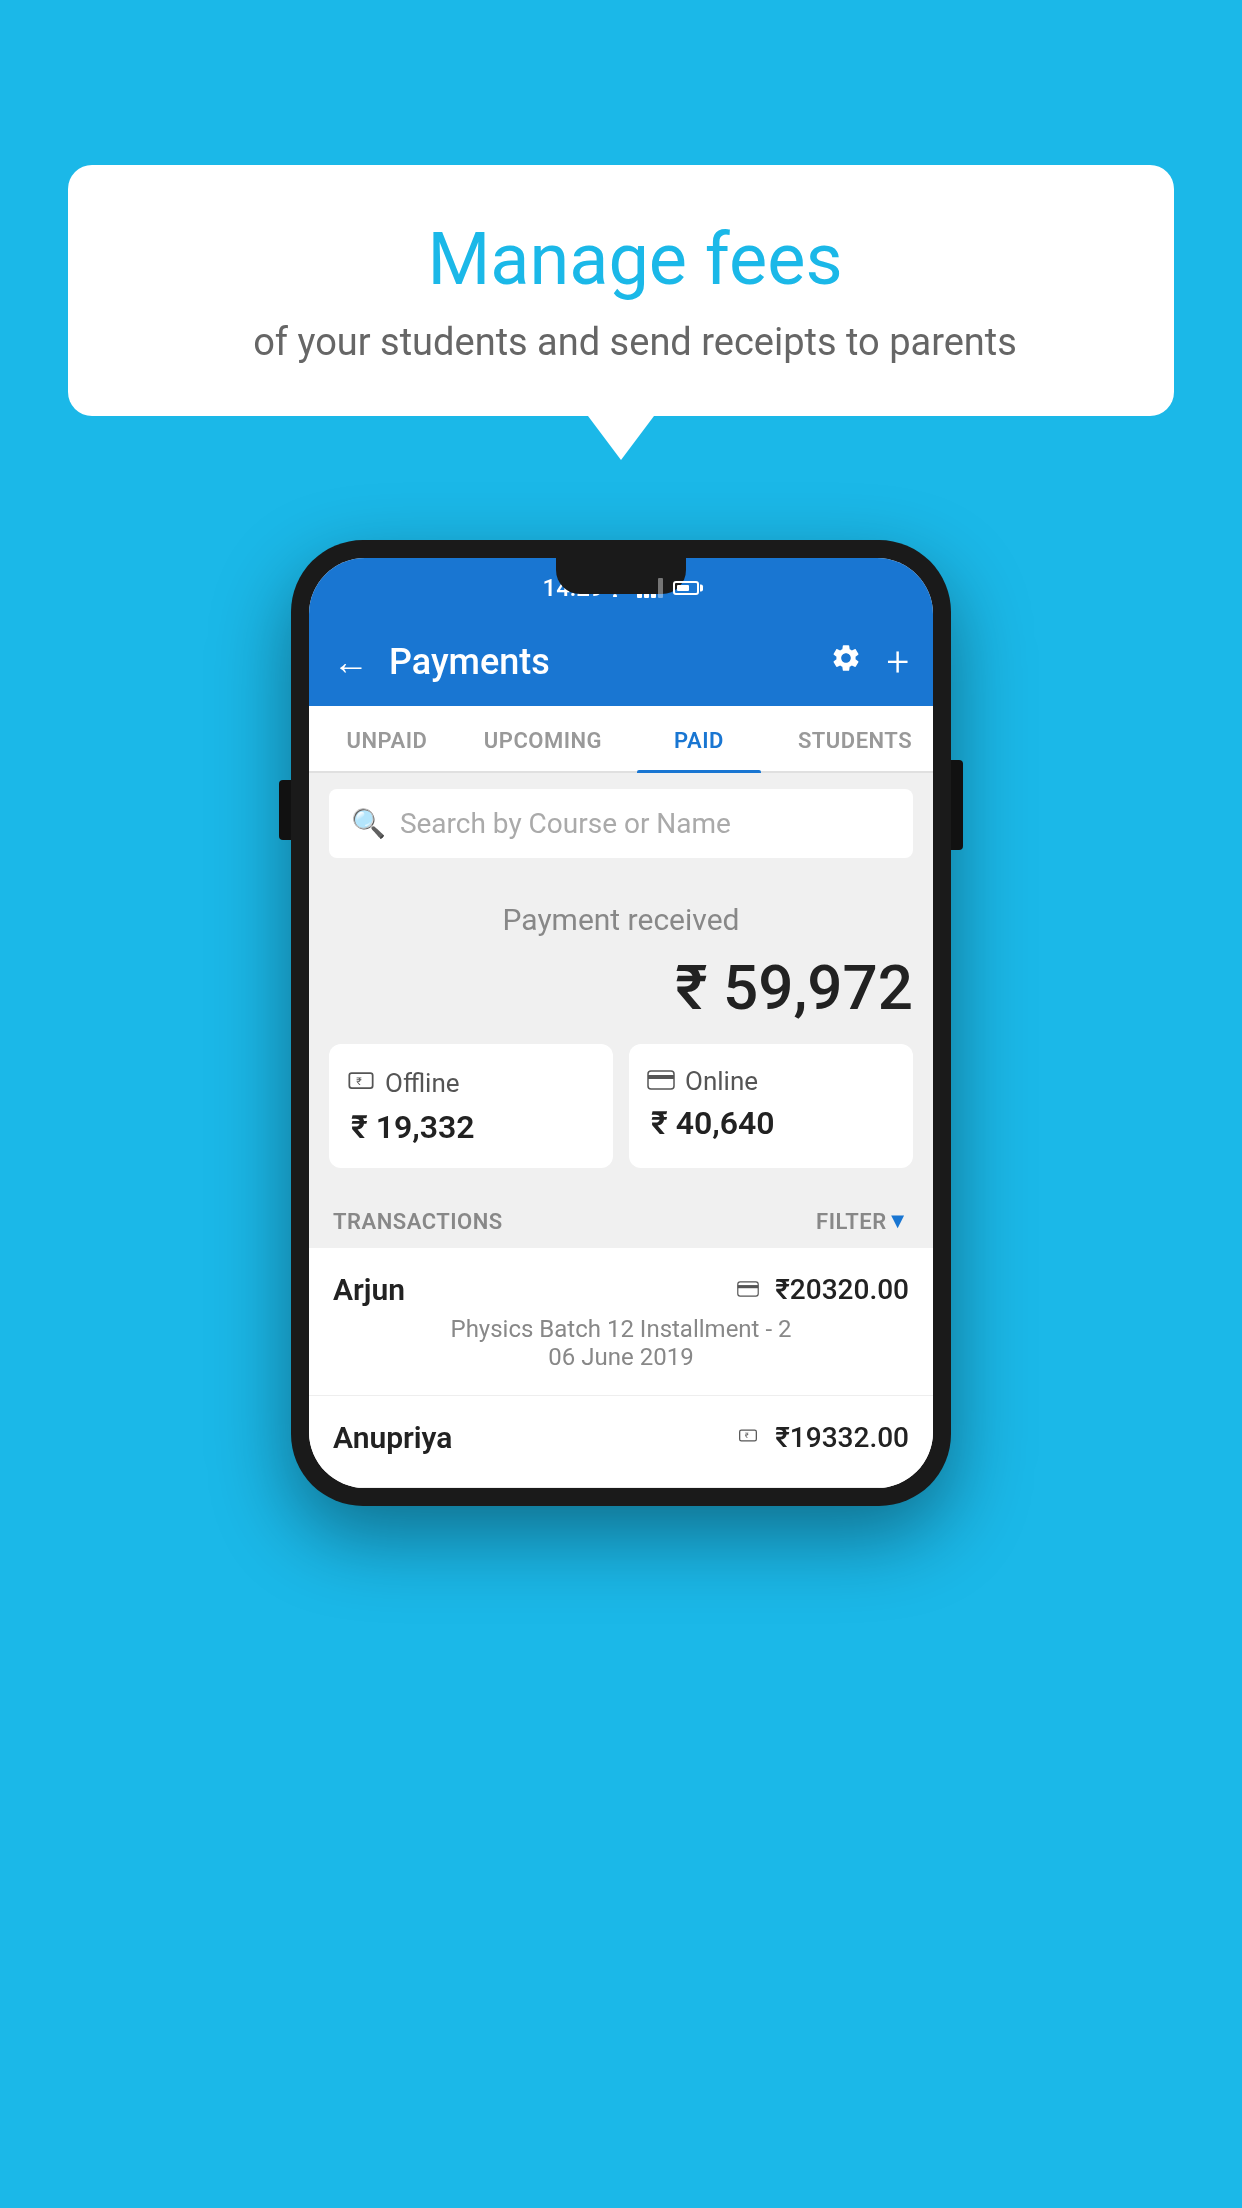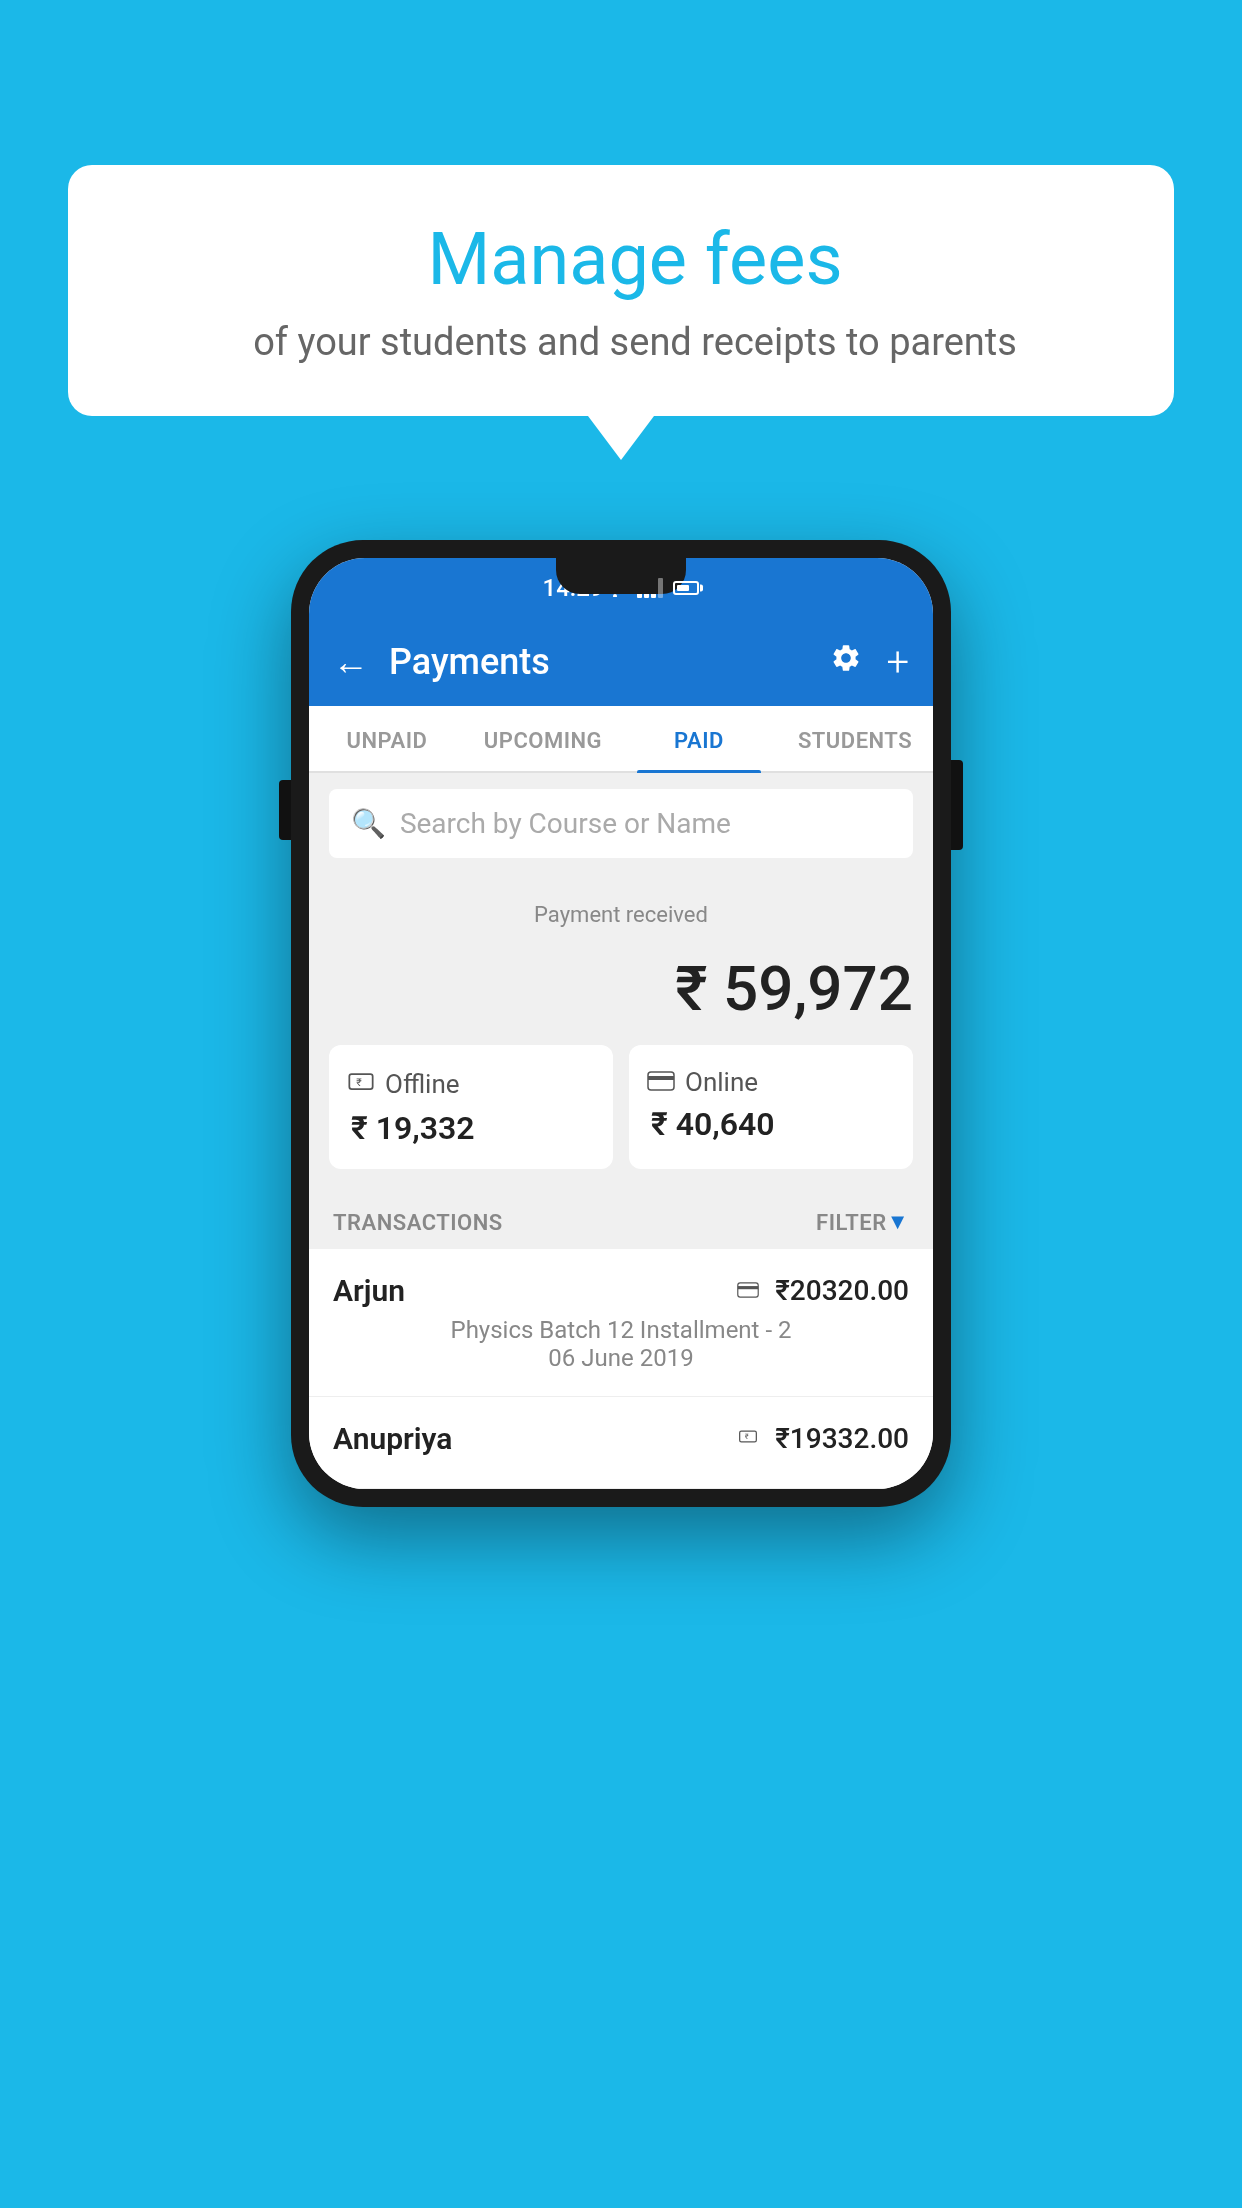--- a/index.html
+++ b/index.html
@@ -228,22 +228,22 @@
 
     
     .payment-summary {
       background: #f0f0f0;
       padding: 28px 20px 20px;
       text-align: center;
     }
 
     .payment-received-label {
       color: #888;
-      font-size: 22px;
-      margin-bottom: 25px;
+      font-size: 30px;
+      margin-bottom: 14px;
     }
 
     .payment-amount {
       font-size: 62px;
       font-weight: 500;
       color: #222;
       margin-bottom: 20px;
       text-align: right;
     }
 

